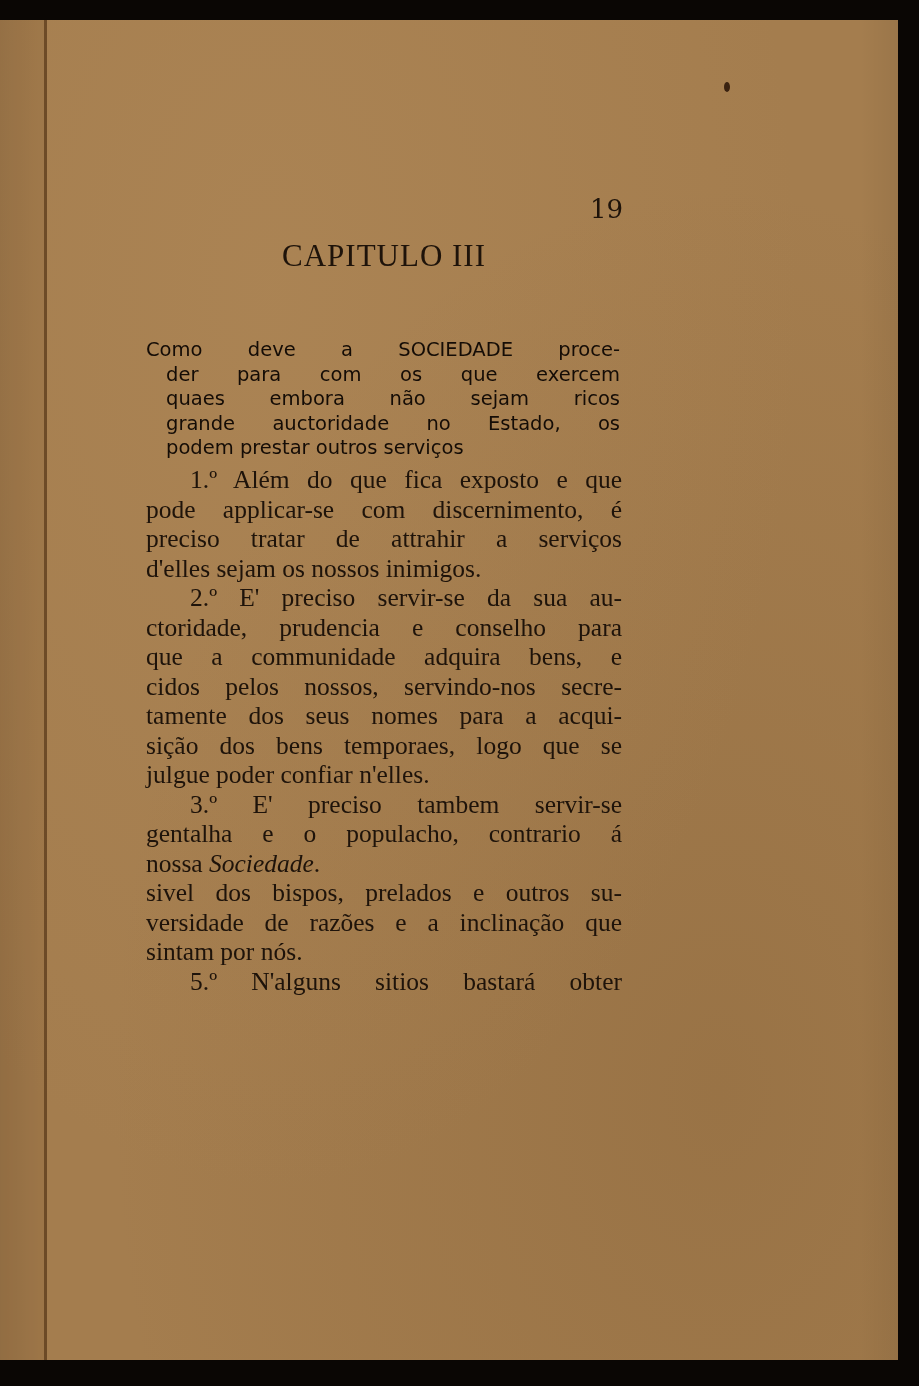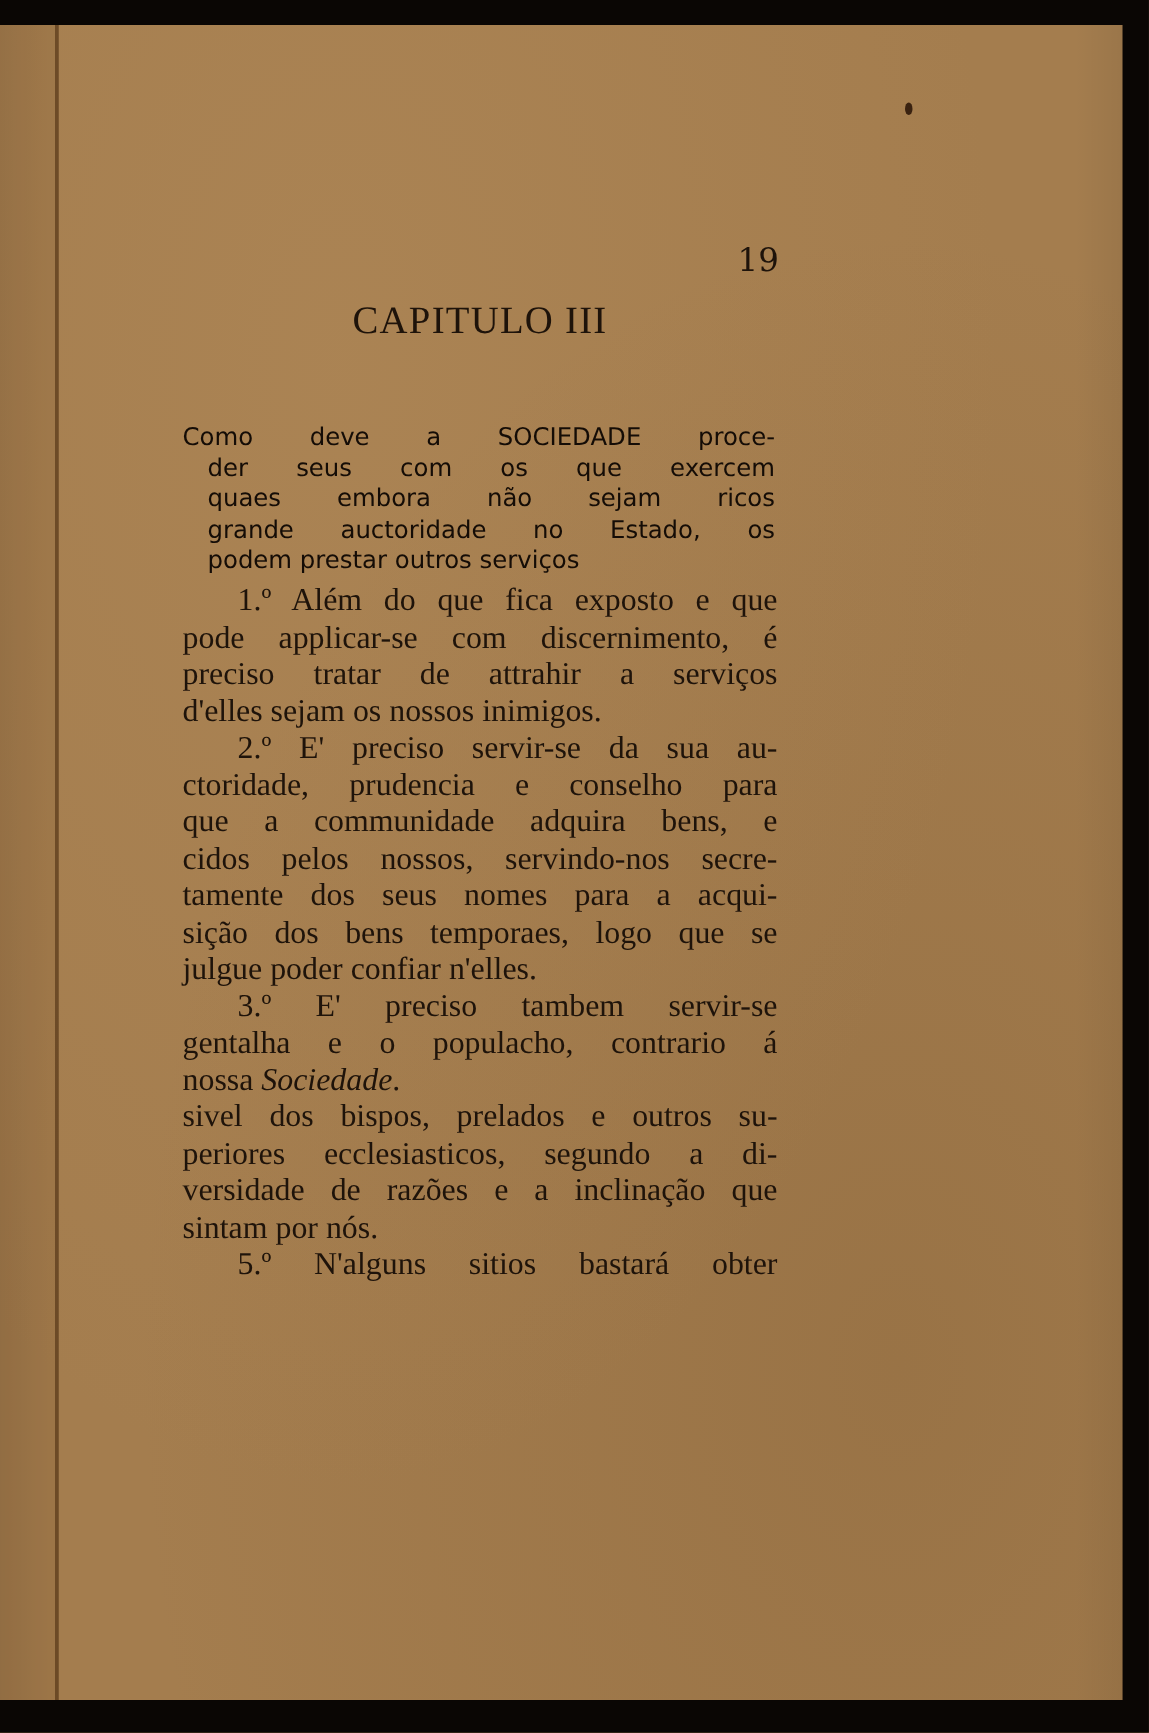--- a/index.html
+++ b/index.html
@@ -113,21 +113,21 @@
   <div class="page-left-strip"></div>
   <div class="gutter-line"></div>
   <div class="speck"></div>
 
   <div class="page-number">19</div>
 
   <div class="chapter-title">CAPITULO III</div>
 
   <div class="subtitle">
     <span class="line">Como deve a SOCIEDADE proce-</span>
-    <span class="line indent">der seus com os que exercem</span>
+    <span class="line indent">der para com os que exercem</span>
     <span class="line indent">quaes embora não sejam ricos</span>
     <span class="line indent">grande auctoridade no Estado, os</span>
     <span class="line indent last">podem prestar outros serviços</span>
   </div>
 
   <div class="body-text">
 
     <span class="line indent">1.º Além do que fica exposto e que</span>
     <span class="line">pode applicar-se com discernimento, é</span>
     <span class="line">preciso tratar de attrahir a serviços</span>
@@ -139,19 +139,18 @@
     <span class="line">cidos pelos nossos, servindo-nos secre-</span>
     <span class="line">tamente dos seus nomes para a acqui-</span>
     <span class="line">sição dos bens temporaes, logo que se</span>
     <span class="line last">julgue poder confiar n'elles.</span>
 
     <span class="line indent">3.º E' preciso tambem servir-se</span>
     <span class="line">gentalha e o populacho, contrario á</span>
     <span class="line last"><span>nossa </span><span class="italic">Sociedade</span><span>.</span></span>
 
     <span class="line">sivel dos bispos, prelados e outros su-</span>
-    <span class="line">periores ecclesiasticos, segundo a di-</span>
     <span class="line">versidade de razões e a inclinação que</span>
     <span class="line last">sintam por nós.</span>
 
     <span class="line indent">5.º N'alguns sitios bastará obter</span>
   </div>
 </div>
 
 </body></html>

